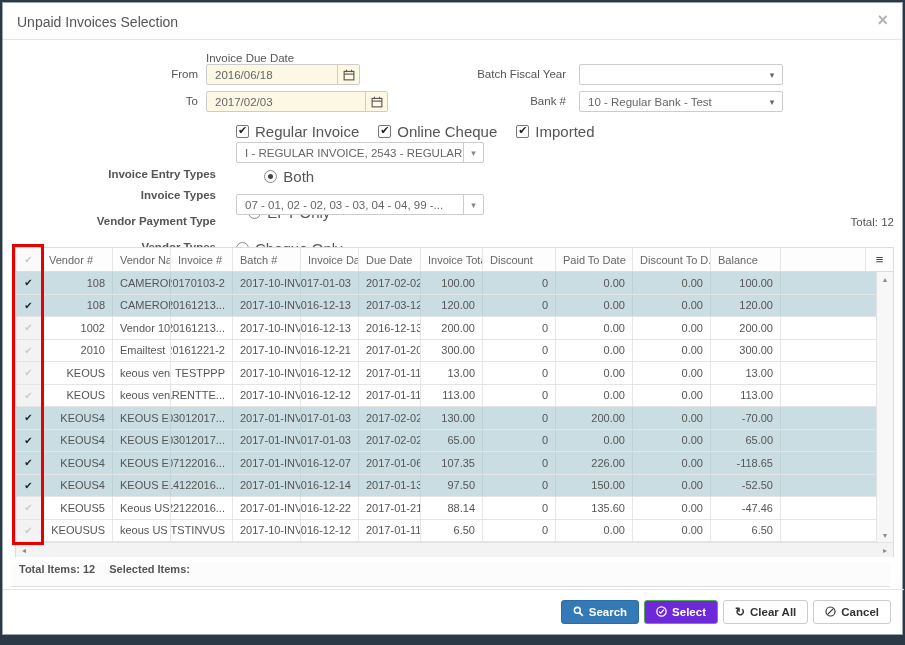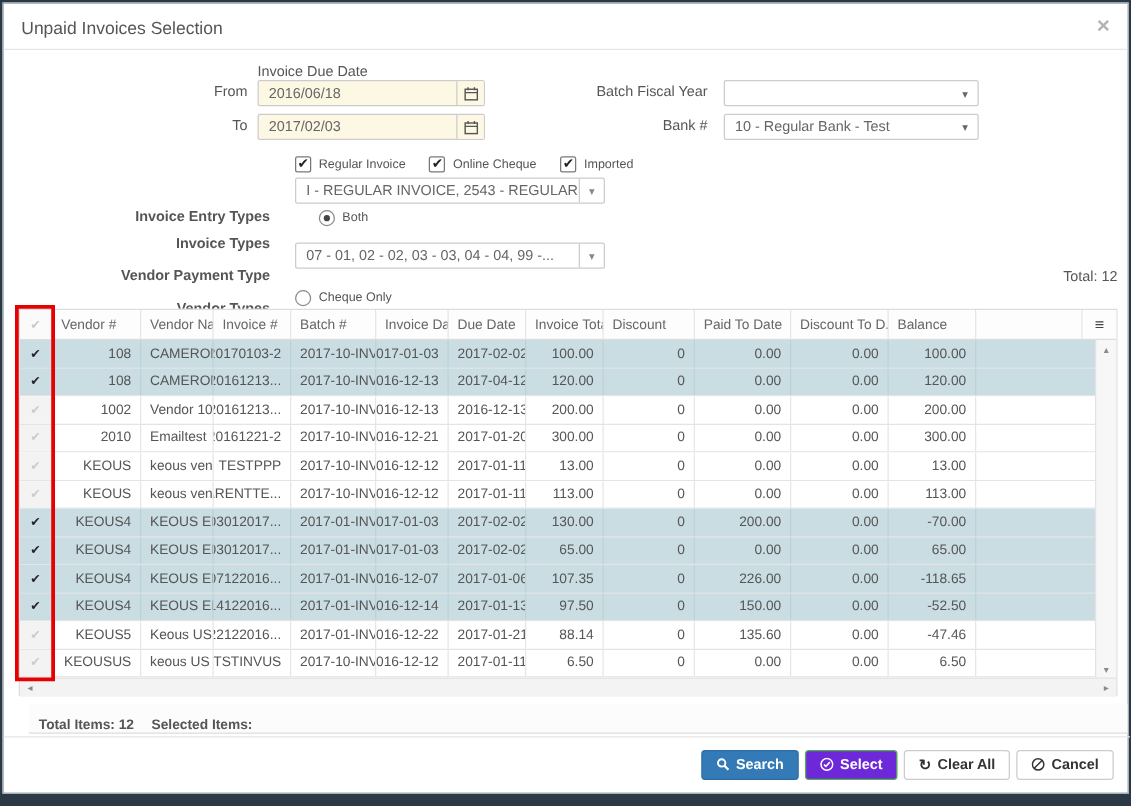--- a/index.html
+++ b/index.html
@@ -22,21 +22,21 @@
   
   .modal-body { position:absolute; left:0; top:37px; width:901px; height:551px; }
   .lbl { position:absolute; font-size:11.5px; color:#555; text-align:right; line-height:21px; white-space:nowrap; }
   .lbl.b { font-weight:bold;margin-top:43px; }
   .inp { position:absolute; height:21px; border:1px solid #ccc; border-radius:2px; background:#fff; display:flex; align-items:center; font-size:11.5px; color:#666; }
   .inp .val { flex:1; padding:0 8px; white-space:nowrap; overflow:hidden; }
   .inp.yellow { background:#fdf8e3; }
   .addon { width:22px; height:100%; border-left:1px solid #ccc; display:flex; align-items:center; justify-content:center; background:#fdf8e3; }
   .arrowbox { width:20px; height:100%; display:flex; align-items:center; justify-content:center; color:#666; font-size:9px; }
   .arrowbox.sep { border-left:1px solid #ccc; color:#888; }
-  .optrow { position:absolute; display:flex; gap:19px; align-items:center; font-size:10px; color:#555; height:21px; }
+  .optrow { position:absolute; display:flex; gap:19px; align-items:center; font-size:15px; color:#555; height:21px; }
   .opt { display:flex; align-items:center; gap:6px; cursor:pointer; }
   .cbx { width:13px; height:13px; border:1px solid #787878; border-radius:2px; background:#fff; position:relative; }
   .cbx.on::after { content:"✔"; position:absolute; left:1px; top:-2px; font-size:11px; color:#222; }
   .rad { width:13px; height:13px; border:1px solid #8a8a8a; border-radius:50%; background:#fff; position:relative; }
   .rad.on::after { content:""; position:absolute; left:3px; top:3px; width:5px; height:5px; border-radius:50%; background:#444; }
   .total-label { position:absolute; right:10px; top:176px; font-size:11.5px; color:#555; }
   
   .grid { position:absolute; left:12px; top:207px; width:879px; height:310px; border:1px solid #ddd; background:#fff; font-size:11px; }
   .ghead { position:relative; display:flex; height:24px; border-bottom:1px solid #ddd; background:#fdfdfd; color:#666; }
   .ghead .cell { display:flex; align-items:center; padding:0 7px; border-right:1px solid #e6e6e6; white-space:nowrap; overflow:hidden; }
@@ -52,21 +52,21 @@
   .c3{width:62px;justify-content:flex-end;} .c4{width:68px;} .c5{width:58px;justify-content:flex-end;}
   .c6{width:62px;} .c7{width:62px;justify-content:flex-end;} .c8{width:73px;justify-content:flex-end;}
   .c9{width:77px;justify-content:flex-end;} .c10{width:78px;justify-content:flex-end;} .c11{width:70px;justify-content:flex-end;}
   .ghead .c1,.ghead .c3,.ghead .c5,.ghead .c7,.ghead .c8,.ghead .c9,.ghead .c10,.ghead .c11{justify-content:flex-start;}
   .fill { flex:1; border-right:none !important; }
   .menucell { width:28px; border-left:1px solid #e6e6e6; display:flex; align-items:center; justify-content:center; color:#444; font-size:13px; cursor:pointer; }
   .vscroll { position:absolute; right:0; top:24px; width:17px; height:270px; background:#f7f7f7; border-left:1px solid #e3e3e3; }
   .vscroll .sar { position:absolute; left:0; width:16px; height:14px; display:flex; align-items:center; justify-content:center; color:#8a8a8a; font-size:8px; cursor:pointer; }
   .hscroll { position:relative; height:15px; background:#f3f3f3; border-top:1px solid #e3e3e3; }
   .hscroll .sar { position:absolute; top:0; height:14px; width:16px; display:flex; align-items:center; justify-content:center; color:#8a8a8a; font-size:8px; cursor:pointer; }
-  .grid-footer { position:absolute; left:20px; top:523px; width:879px; height:24px; background:#fcfcfc; border-bottom:1px solid #ddd; display:flex; align-items:flex-end; gap:14px; padding:0 8px; font-size:11px; font-weight:bold; color:#555; }
+  .grid-footer { position:absolute; left:8px; top:523px; width:879px; height:24px; background:#fcfcfc; border-bottom:1px solid #ddd; display:flex; align-items:flex-start; gap:14px; padding:0 8px; font-size:11px; font-weight:bold; color:#555; }
   
   .annot { position:absolute; left:9px; top:204px; width:32px; height:301px; border:3px solid #e60000; z-index:30; pointer-events:none; }
   
   .modal-footer { position:absolute; left:0; bottom:0; width:901px; height:45px; border-top:1px solid #e5e5e5; display:flex; align-items:center; justify-content:flex-end; gap:5px; padding-right:13px; }
   .btn { height:24px; border-radius:3px; border:1px solid #ccc; background:#fff; color:#333; font-size:11.5px; display:inline-flex; align-items:center; gap:5px; padding:0 11px; cursor:pointer; font-family:"Liberation Sans",sans-serif; font-weight:bold; }
   .btn.blue { background:#337ab7; border-color:#2e6da4; color:#fff; }
   .btn.green { background:#6d28d9; border-color:#4cae4c; color:#fff; }
   .btn .gly { font-size:12px; font-weight:bold; line-height:1; }
 </style>
 </head>
@@ -77,21 +77,21 @@
   <div class="modal-header">
     <div class="modal-title">Unpaid Invoices Selection</div>
     <div class="close-x">×</div>
   </div>
 
   <div class="modal-body">
 
     <div class="lbl" style="left:203px;top:8px;text-align:left;">Invoice Due Date</div>
 
     <div class="lbl" style="left:0;top:24px;width:195px;">From</div>
-    <div class="inp yellow" style="left:203px;top:24px;width:182px;">
+    <div class="inp yellow" style="left:203px;top:24px;width:154px;">
       <div class="val">2016/06/18</div>
       <div class="addon">
         <svg width="12" height="12" viewBox="0 0 16 16">
             <rect x="1.5" y="3.2" width="13" height="11.3" fill="none" stroke="#555" stroke-width="1.5"></rect>
             <line x1="1.5" y1="6.8" x2="14.5" y2="6.8" stroke="#555" stroke-width="1.5"></line>
             <line x1="4.6" y1="1" x2="4.6" y2="4.2" stroke="#555" stroke-width="1.5"></line>
             <line x1="11.4" y1="1" x2="11.4" y2="4.2" stroke="#555" stroke-width="1.5"></line>
           </svg>
       </div>
     </div>
@@ -201,21 +201,21 @@
             <div class="cell c11">100.00</div>
             <div class="cell fill"></div>
           </div>
           <div class="grow checked">
             <div class="cell c0 ckcell">✔</div>
             <div class="cell c1">108</div>
             <div class="cell c2">CAMERON...</div>
             <div class="cell c3">20161213...</div>
             <div class="cell c4">2017-10-INV...</div>
             <div class="cell c5">2016-12-13</div>
-            <div class="cell c6">2017-04-12</div>
+            <div class="cell c6">2017-03-12</div>
             <div class="cell c7">120.00</div>
             <div class="cell c8">0</div>
             <div class="cell c9">0.00</div>
             <div class="cell c10">0.00</div>
             <div class="cell c11">120.00</div>
             <div class="cell fill"></div>
           </div>
           <div class="grow">
             <div class="cell c0 ckcell">✔</div>
             <div class="cell c1">1002</div>

